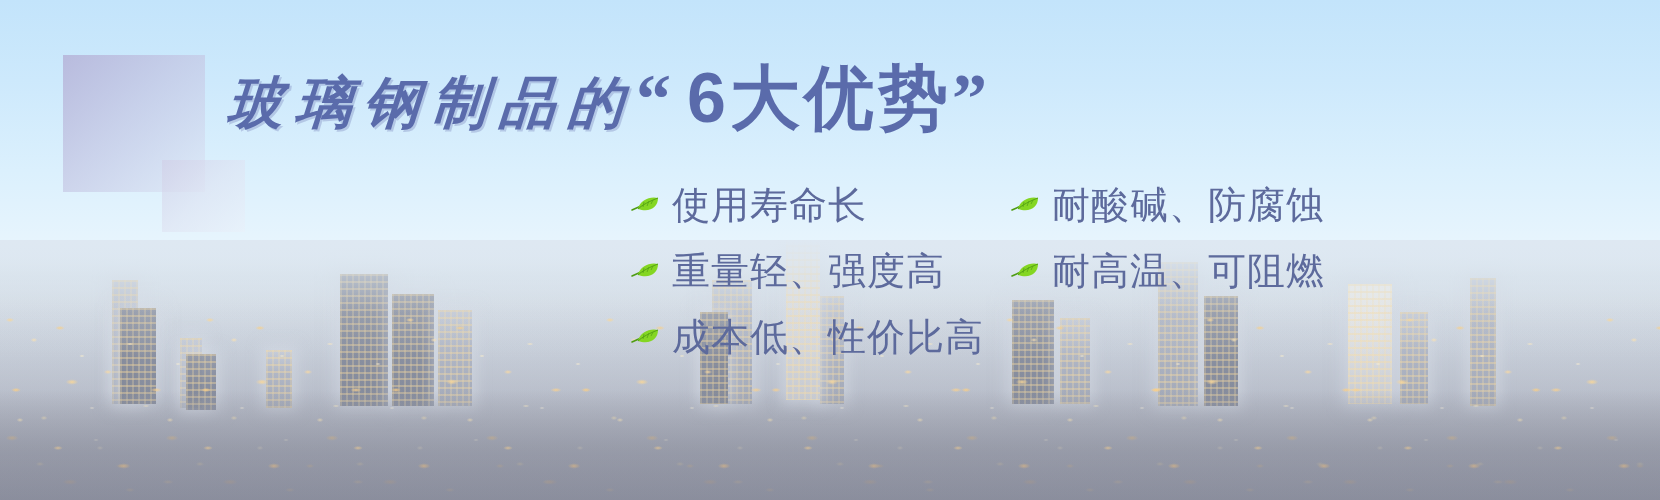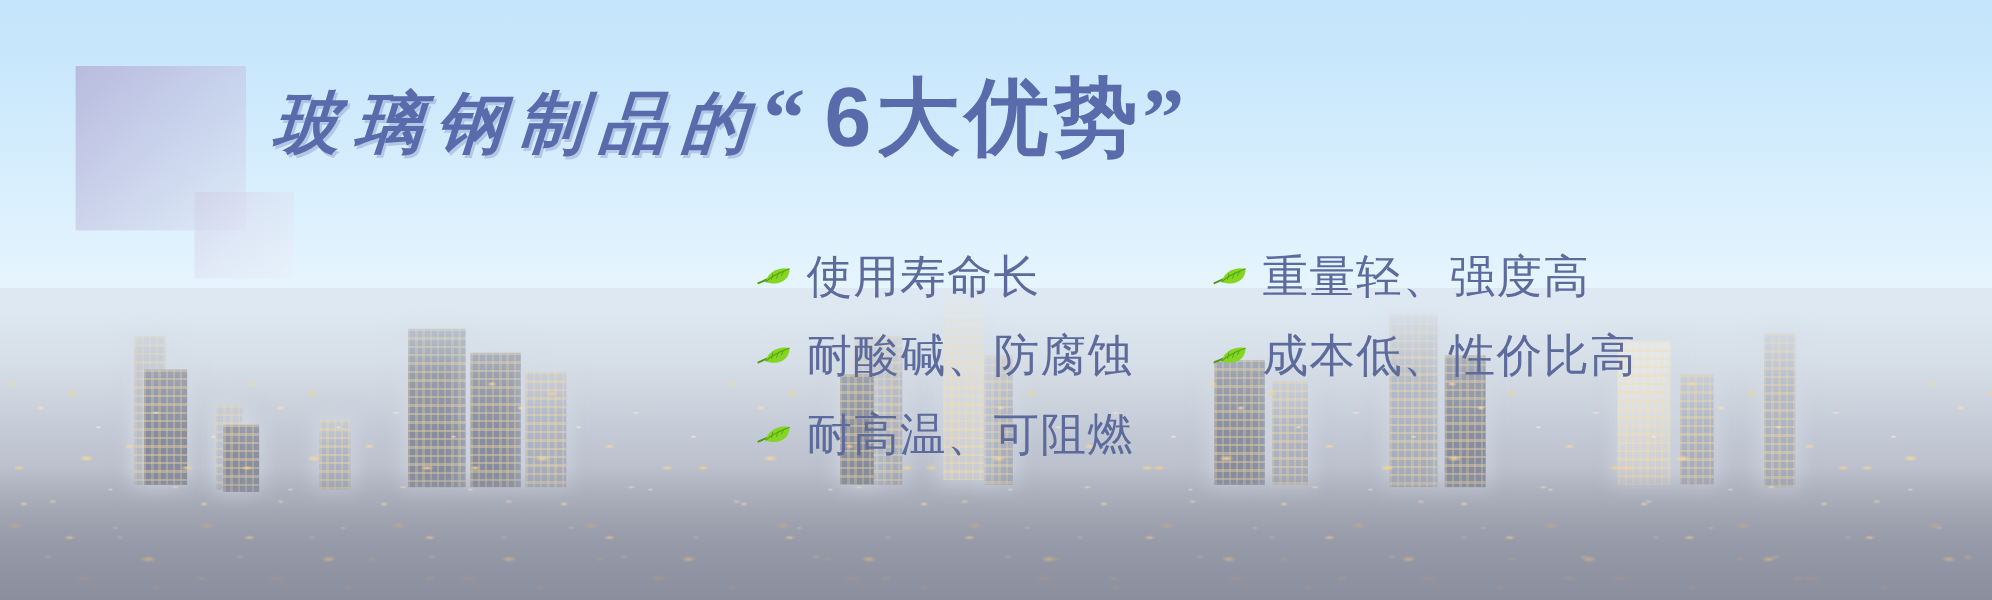--- a/index.html
+++ b/index.html
@@ -202,21 +202,21 @@
   .title-quote{
     font-family:"Liberation Serif","DejaVu Serif",serif;
     font-size:70px;
     font-weight:bold;
     line-height:1;
   }
 
   
   .features{
     position:absolute;
-    left:630px; top:198px;
+    left:630px; top:172px;
     z-index:20;
     display:grid;
     grid-template-columns:380px 400px;
     grid-auto-rows:66px;
     align-items:center;
   }
   .feature{
     display:flex;
     align-items:center;
     gap:12px;
@@ -298,48 +298,48 @@
       <span class="feature-label">使用寿命长</span>
     </div>
 
     <div class="feature">
       <svg class="leaf-icon" viewBox="0 0 30 20">
         <path d="M2 15 L11 11" stroke="#4e9c12" stroke-width="1.6" fill="none" stroke-linecap="round"></path>
         <path d="M8 14 C10 5, 20 1, 28 3 C28 12, 20 18, 8 14 Z" fill="#84d622"></path>
         <path d="M8 14 C12 10, 20 6, 28 3" stroke="#56a315" stroke-width="1" fill="none"></path>
         <path d="M13 12 L14 7 M17 11 L19 6 M21 9 L23 5" stroke="#56a315" stroke-width=".8" fill="none"></path>
       </svg>
+      <span class="feature-label">耐酸碱、防腐蚀</span>
+    </div>
+
+    <div class="feature">
+      <svg class="leaf-icon" viewBox="0 0 30 20">
+        <path d="M2 15 L11 11" stroke="#4e9c12" stroke-width="1.6" fill="none" stroke-linecap="round"></path>
+        <path d="M8 14 C10 5, 20 1, 28 3 C28 12, 20 18, 8 14 Z" fill="#84d622"></path>
+        <path d="M8 14 C12 10, 20 6, 28 3" stroke="#56a315" stroke-width="1" fill="none"></path>
+        <path d="M13 12 L14 7 M17 11 L19 6 M21 9 L23 5" stroke="#56a315" stroke-width=".8" fill="none"></path>
+      </svg>
       <span class="feature-label">重量轻、强度高</span>
     </div>
 
-    <div class="feature">
-      <svg class="leaf-icon" viewBox="0 0 30 20">
-        <path d="M2 15 L11 11" stroke="#4e9c12" stroke-width="1.6" fill="none" stroke-linecap="round"></path>
-        <path d="M8 14 C10 5, 20 1, 28 3 C28 12, 20 18, 8 14 Z" fill="#84d622"></path>
-        <path d="M8 14 C12 10, 20 6, 28 3" stroke="#56a315" stroke-width="1" fill="none"></path>
-        <path d="M13 12 L14 7 M17 11 L19 6 M21 9 L23 5" stroke="#56a315" stroke-width=".8" fill="none"></path>
-      </svg>
-      <span class="feature-label">耐酸碱、防腐蚀</span>
-    </div>
-
+
+    <div class="feature">
+      <svg class="leaf-icon" viewBox="0 0 30 20">
+        <path d="M2 15 L11 11" stroke="#4e9c12" stroke-width="1.6" fill="none" stroke-linecap="round"></path>
+        <path d="M8 14 C10 5, 20 1, 28 3 C28 12, 20 18, 8 14 Z" fill="#84d622"></path>
+        <path d="M8 14 C12 10, 20 6, 28 3" stroke="#56a315" stroke-width="1" fill="none"></path>
+        <path d="M13 12 L14 7 M17 11 L19 6 M21 9 L23 5" stroke="#56a315" stroke-width=".8" fill="none"></path>
+      </svg>
+      <span class="feature-label">耐高温、可阻燃</span>
+    </div>
 
     <div class="feature">
       <svg class="leaf-icon" viewBox="0 0 30 20">
         <path d="M2 15 L11 11" stroke="#4e9c12" stroke-width="1.6" fill="none" stroke-linecap="round"></path>
         <path d="M8 14 C10 5, 20 1, 28 3 C28 12, 20 18, 8 14 Z" fill="#84d622"></path>
         <path d="M8 14 C12 10, 20 6, 28 3" stroke="#56a315" stroke-width="1" fill="none"></path>
         <path d="M13 12 L14 7 M17 11 L19 6 M21 9 L23 5" stroke="#56a315" stroke-width=".8" fill="none"></path>
       </svg>
       <span class="feature-label">成本低、性价比高</span>
-    </div>
-
-    <div class="feature">
-      <svg class="leaf-icon" viewBox="0 0 30 20">
-        <path d="M2 15 L11 11" stroke="#4e9c12" stroke-width="1.6" fill="none" stroke-linecap="round"></path>
-        <path d="M8 14 C10 5, 20 1, 28 3 C28 12, 20 18, 8 14 Z" fill="#84d622"></path>
-        <path d="M8 14 C12 10, 20 6, 28 3" stroke="#56a315" stroke-width="1" fill="none"></path>
-        <path d="M13 12 L14 7 M17 11 L19 6 M21 9 L23 5" stroke="#56a315" stroke-width=".8" fill="none"></path>
-      </svg>
-      <span class="feature-label">耐高温、可阻燃</span>
     </div>
 
   </div>
 </div>
 
 </body></html>

